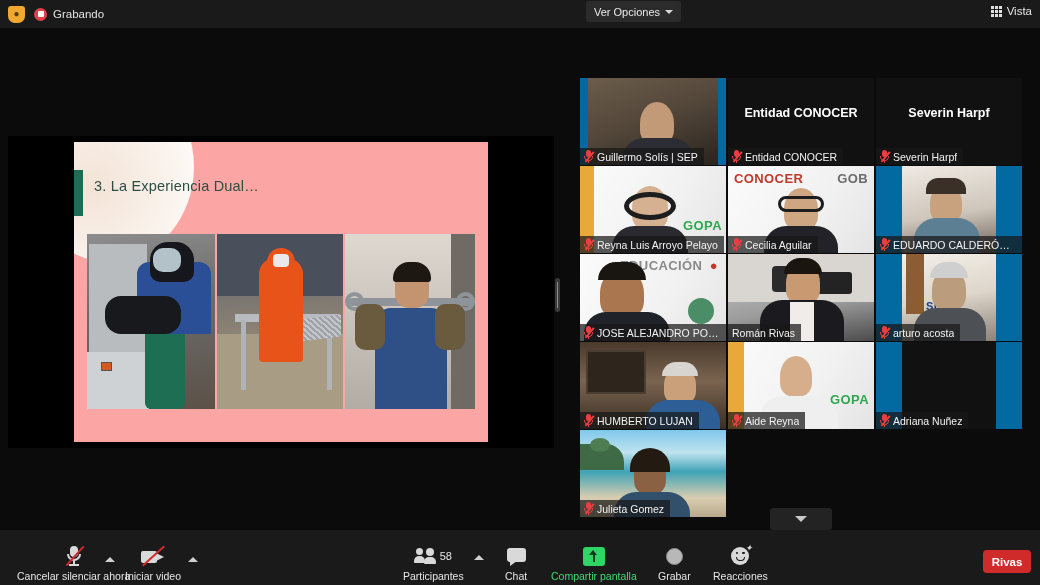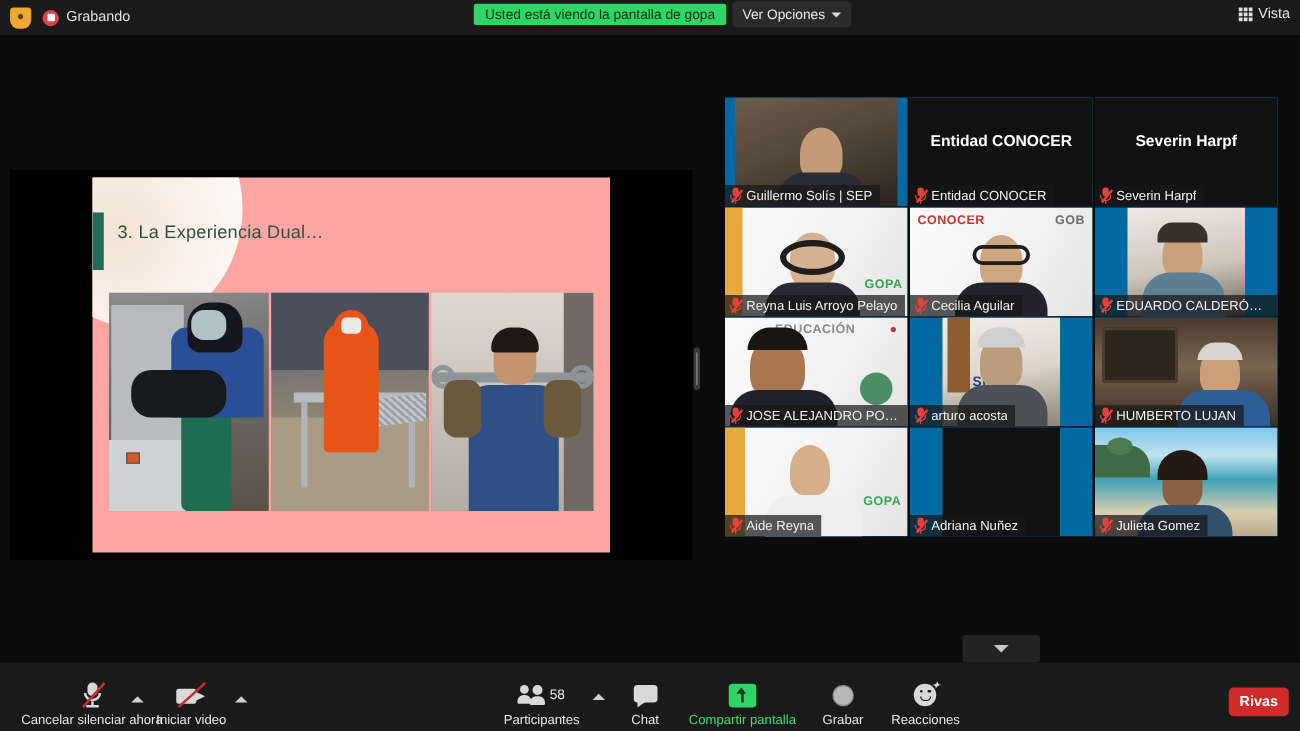--- a/index.html
+++ b/index.html
@@ -296,21 +296,21 @@
   .bg-beach   { background: linear-gradient(180deg,#7fc8ea 0%,#bfe3ef 26%,#3fa3b5 48%,#d9cdb0 78%,#b9a98c 100%); }
   .bg-grey    { background: linear-gradient(170deg,#d2d2d2 0%,#9b9b9b 60%,#4b4b4b 100%); }
 
   .person {
     position: absolute;
     border-radius: 50% 50% 34% 34%;
   }
   .torso { position: absolute; border-radius: 22px 22px 0 0; }
   .logo-spot {
     position: absolute;
-    font-size: 10px;
+    font-size: 13px;
     font-weight: bold;
     letter-spacing: .4px;
   }
 
   .next-page {
     position: absolute;
     left: 770px; top: 508px;
     width: 62px; height: 22px;
     background: #232323;
     border-radius: 3px;
@@ -431,21 +431,20 @@
 <div id="app">
 
   <div class="topbar">
     <div class="shield-badge">●</div>
     <div class="rec-group">
       <div class="rec-dot">
           <i></i>
         </div>
       <span class="rec-label">Grabando</span>
     </div>
-    <div class="share-banner">Usted está viendo la pantalla de gopa</div>
     <div class="view-options">
       <span>Ver Opciones</span>
       <span class="chev-sm"></span>
     </div>
     <div class="view-btn">
       <span class="grid-icon">
         <span></span>
           <span></span>
           <span></span>
           <span></span>
@@ -619,20 +618,34 @@
         <span class="mic-muted">
             <i class="cap"></i>
             <i class="arc"></i>
             <i class="stem"></i>
             <i class="slash"></i>
           </span>
         <span class="nm">JOSE ALEJANDRO PON...</span>
       </div>
     </div>
 
+    <div class="tile active">
+      <div class="feed bg-grey">
+        <div style="position:absolute;left:0;top:0;width:146px;height:48px;background:#d9d6d2;"></div>
+        <div style="position:absolute;left:44px;top:12px;width:30px;height:26px;background:#2b2b2b;border-radius:4px;"></div>
+        <div style="position:absolute;left:86px;top:18px;width:38px;height:22px;background:#232323;border-radius:3px;"></div>
+        <div class="person" style="left:58px;top:8px;width:34px;height:42px;background:#c99a72;"></div>
+        <div style="position:absolute;left:56px;top:4px;width:38px;height:16px;background:#1b1510;border-radius:16px 16px 0 0;"></div>
+        <div class="torso" style="left:32px;top:46px;width:84px;height:43px;background:#1a1a1f;"></div>
+        <div style="position:absolute;left:62px;top:48px;width:24px;height:41px;background:#f0ecea;"></div>
+      </div>
+      <div class="namebar">
+        <span class="nm">Román Rivas</span>
+      </div>
+    </div>
 
 
 
     <div class="tile">
       <div class="feed letterbox bg-room2">
         <div style="position:absolute;left:4px;top:0;width:18px;height:60px;background:#8e5c33;"></div>
         <div class="logo-spot" style="left:24px;top:46px;color:#1b3f86;font-size:11px;">SID</div>
         <div class="person" style="left:30px;top:14px;width:34px;height:42px;background:#bb9c7c;"></div>
         <div style="position:absolute;left:28px;top:8px;width:38px;height:16px;background:#cfcfcf;border-radius:16px 16px 0 0;"></div>
         <div class="torso" style="left:12px;top:54px;width:72px;height:35px;background:#4d5055;"></div>

